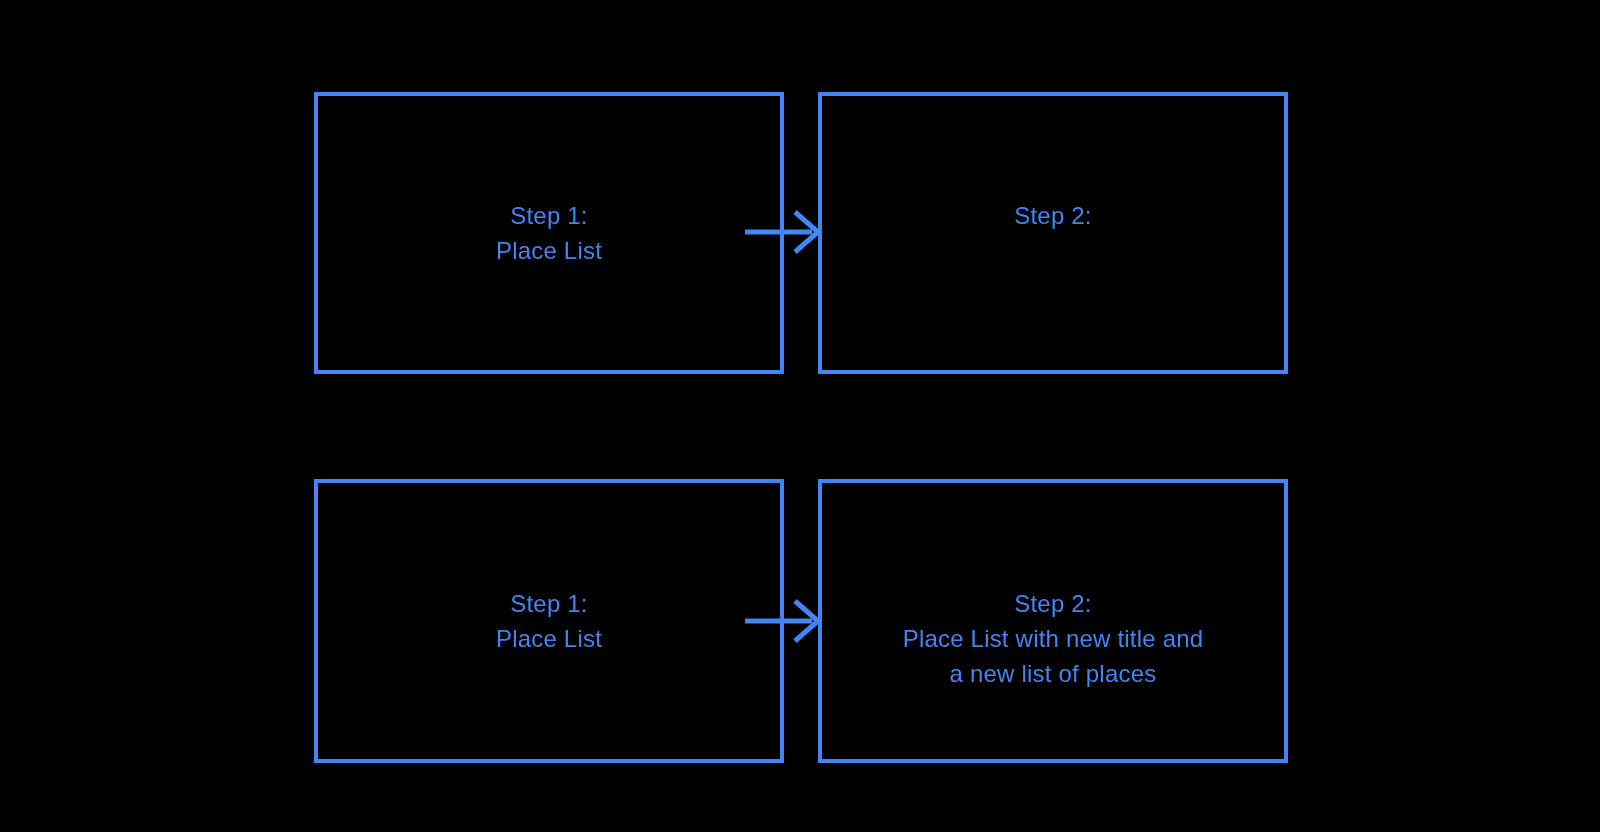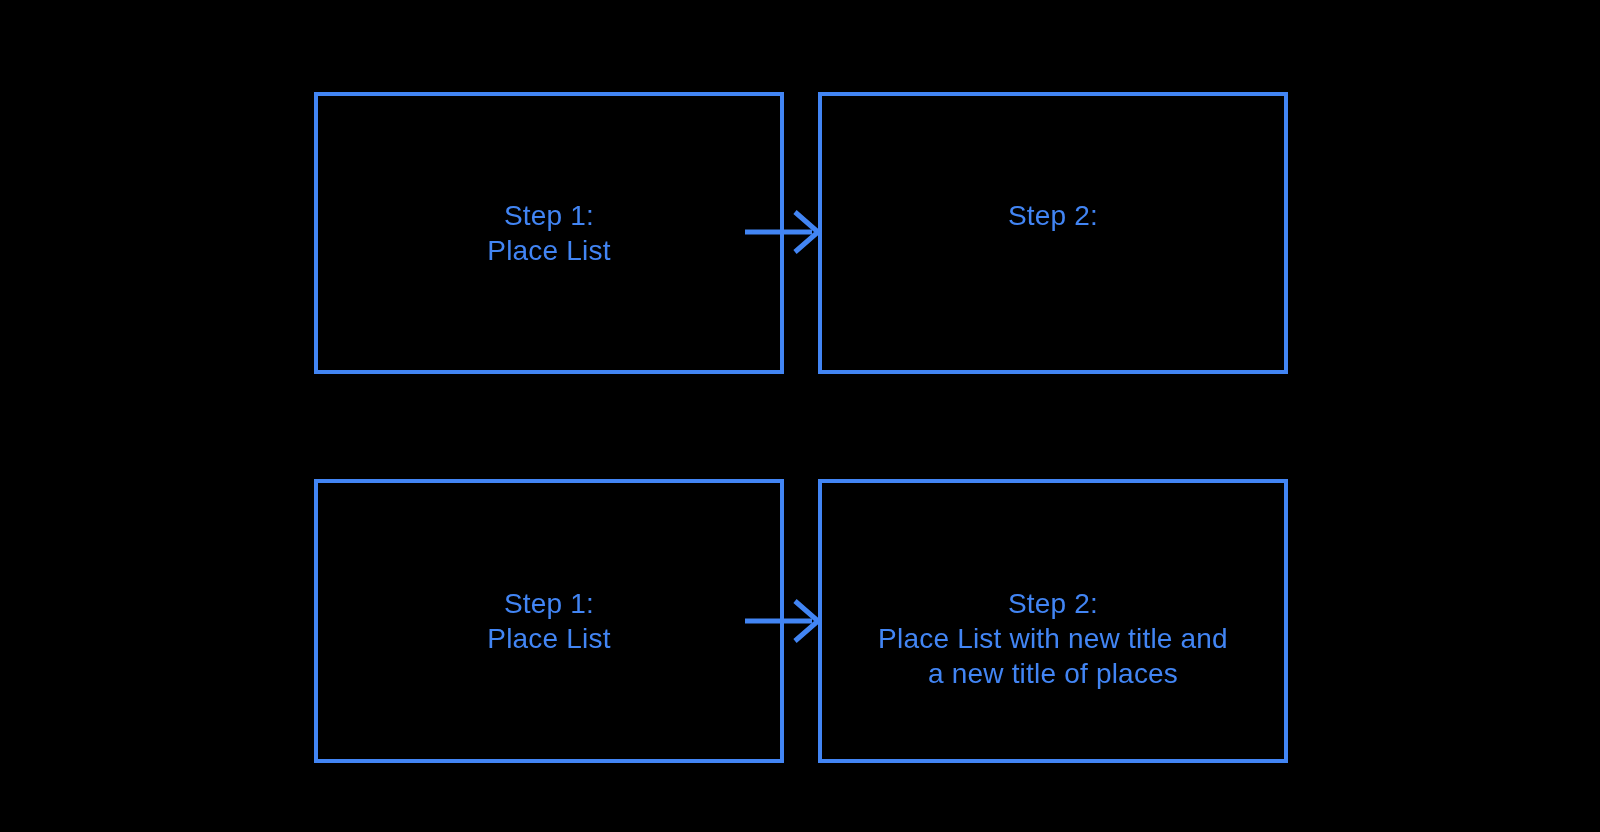--- a/index.html
+++ b/index.html
@@ -24,21 +24,21 @@
   }
   .box-tl { left: 314px; top:  92px; width: 470px; height: 282px; }
   .box-tr { left: 818px; top:  92px; width: 470px; height: 282px; }
   .box-bl { left: 314px; top: 479px; width: 470px; height: 284px; }
   .box-br { left: 818px; top: 479px; width: 470px; height: 284px; }
 
   .flow-label {
     position: absolute;
     width: 470px;
     text-align: center;
-    font-size: 28px;
+    font-size: 24px;
     line-height: 35px;
     font-weight: 500;
     letter-spacing: 0.2px;
     color: var(--accent, #4285F4);
   }
   .label-tl { left: 314px; top: 198px; }
   .label-tr { left: 818px; top: 198px; }
   .label-bl { left: 314px; top: 586px; }
   .label-br { left: 818px; top: 586px; }
 
@@ -75,21 +75,21 @@
   <div class="flow-box box-bl"></div>
   <div class="flow-box box-br"></div>
 
   <div class="flow-label label-bl">
     <div>Step 1:</div>
     <div>Place List</div>
   </div>
   <div class="flow-label label-br">
     <div>Step 2:</div>
     <div>Place List with new title and</div>
-    <div>a new title of places</div>
+    <div>a new list of places</div>
   </div>
 
   <svg class="flow-arrow arrow-bottom" viewBox="0 0 90 54" xmlns="http://www.w3.org/2000/svg" aria-hidden="true">
     <line x1="7" y1="27" x2="74" y2="27" stroke="currentColor" stroke-width="5"></line>
     <polyline points="57,7 80,27 57,47" fill="none" stroke="currentColor" stroke-width="5"></polyline>
   </svg>
 
 </div>
 
 </body></html>

